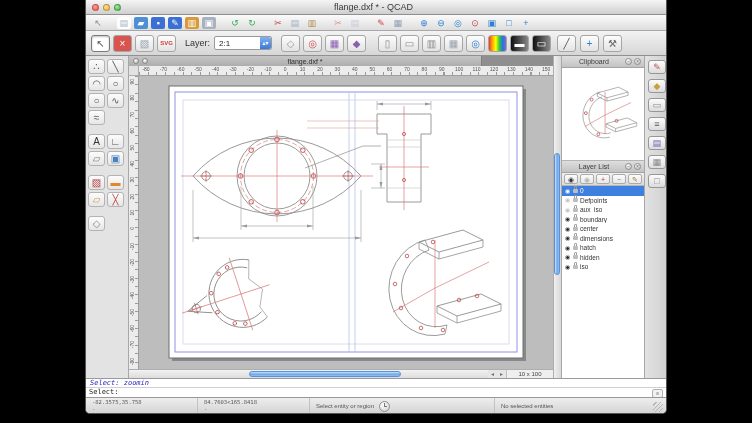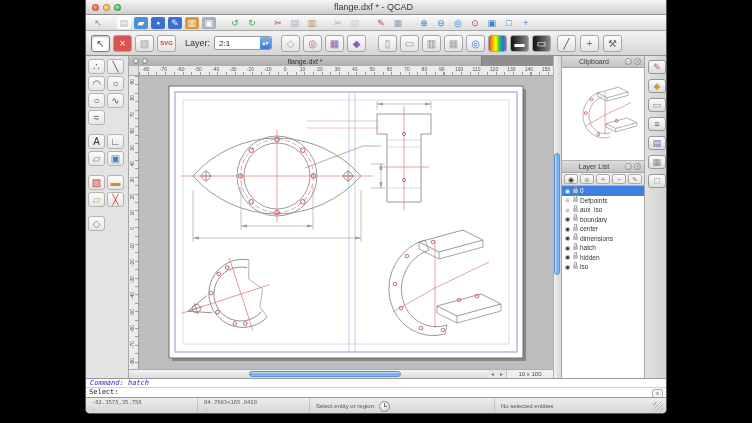--- a/index.html
+++ b/index.html
@@ -515,21 +515,21 @@
           <div class="dock-btn" style="color: rgb(176, 80, 80);">✎</div>
           <div class="dock-btn" style="color: rgb(200, 160, 64);">◆</div>
           <div class="dock-btn" style="color: rgb(136, 136, 136);">▭</div>
           <div class="dock-btn" style="color: rgb(85, 85, 85);">≡</div>
           <div class="dock-btn" style="color: rgb(122, 95, 176);">▤</div>
           <div class="dock-btn" style="color: rgb(136, 136, 136);">▦</div>
           <div class="dock-btn" style="color: rgb(136, 136, 136);">□</div>
         </div>
   </div>
 
-  <div class="cmdhist">Command: hatch</div>
+  <div class="cmdhist">Select: zoomin</div>
   <div class="cmdline">
     <span>Select:</span>
     <span class="flexgap"></span>
     <span class="cmdopt">≡</span>
   </div>
 
   <div class="statusbar">
     <div class="scell c1">
       <div>-82.3575,35.758</div>
       <div class="l2">-</div>

